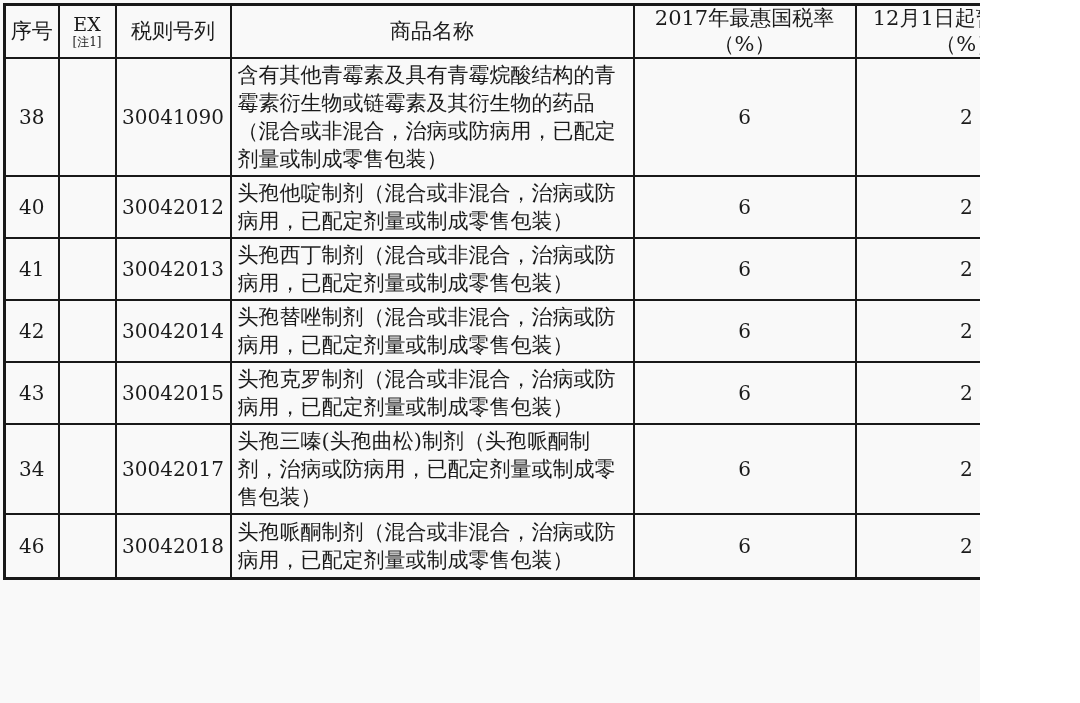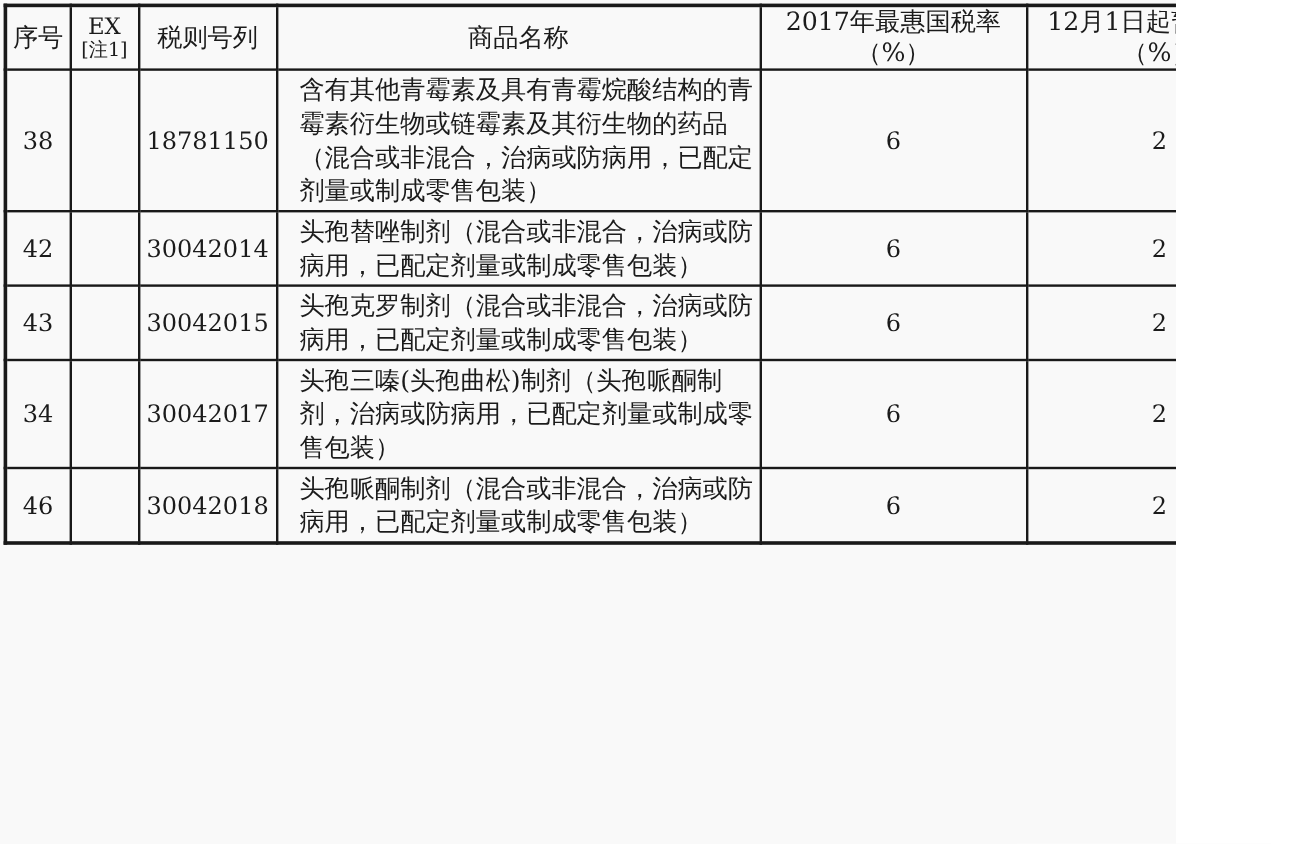--- a/index.html
+++ b/index.html
@@ -26,25 +26,25 @@
     border: 2px solid #191919;
     text-align: center;
     vertical-align: middle;
     font-weight: normal;
     padding: 0;
     overflow: hidden;
   }
   thead tr { height: 50px; }
   th { font-size: 21px; line-height: 1.22; white-space: pre-line; }
   th.ex-head { font-size: 19px; line-height: 1.0; }
-  th.ex-head .ex-note { display: block; font-size: 16px; margin-top: 2px; }
+  th.ex-head .ex-note { display: block; font-size: 12px; margin-top: 2px; }
   td { font-size: 21px; }
   td.name-cell {
     text-align: left;
-    padding: 2px 4px 2px 18px;
+    padding: 2px 4px 2px 6px;
     line-height: 28px;
   }
   td.num { font-size: 20px; }
   
   tbody tr:nth-child(1) { height: 109px; }
   tbody tr:nth-child(2) { height: 60px; }
   tbody tr:nth-child(3) { height: 61px; }
   tbody tr:nth-child(4) { height: 56px; }
   tbody tr:nth-child(5) { height: 58px; }
   tbody tr:nth-child(6) { height: 57px; }
@@ -74,22 +74,38 @@
         <th>2017年最惠国税率
 （%）</th>
         <th>12月1日起暂定税率
 （%）</th>
       </tr>
     </thead>
     <tbody>
       <tr>
         <td class="num">38</td>
         <td></td>
-        <td class="num">18781150</td>
+        <td class="num">30041090</td>
         <td class="name-cell">含有其他青霉素及具有青霉烷酸结构的青霉素衍生物或链霉素及其衍生物的药品（混合或非混合，治病或防病用，已配定剂量或制成零售包装）</td>
+        <td class="num">6</td>
+        <td class="num">2</td>
+      </tr>
+      <tr>
+        <td class="num">40</td>
+        <td></td>
+        <td class="num">30042012</td>
+        <td class="name-cell">头孢他啶制剂（混合或非混合，治病或防病用，已配定剂量或制成零售包装）</td>
+        <td class="num">6</td>
+        <td class="num">2</td>
+      </tr>
+      <tr>
+        <td class="num">41</td>
+        <td></td>
+        <td class="num">30042013</td>
+        <td class="name-cell">头孢西丁制剂（混合或非混合，治病或防病用，已配定剂量或制成零售包装）</td>
         <td class="num">6</td>
         <td class="num">2</td>
       </tr>
       <tr>
         <td class="num">42</td>
         <td></td>
         <td class="num">30042014</td>
         <td class="name-cell">头孢替唑制剂（混合或非混合，治病或防病用，已配定剂量或制成零售包装）</td>
         <td class="num">6</td>
         <td class="num">2</td>

